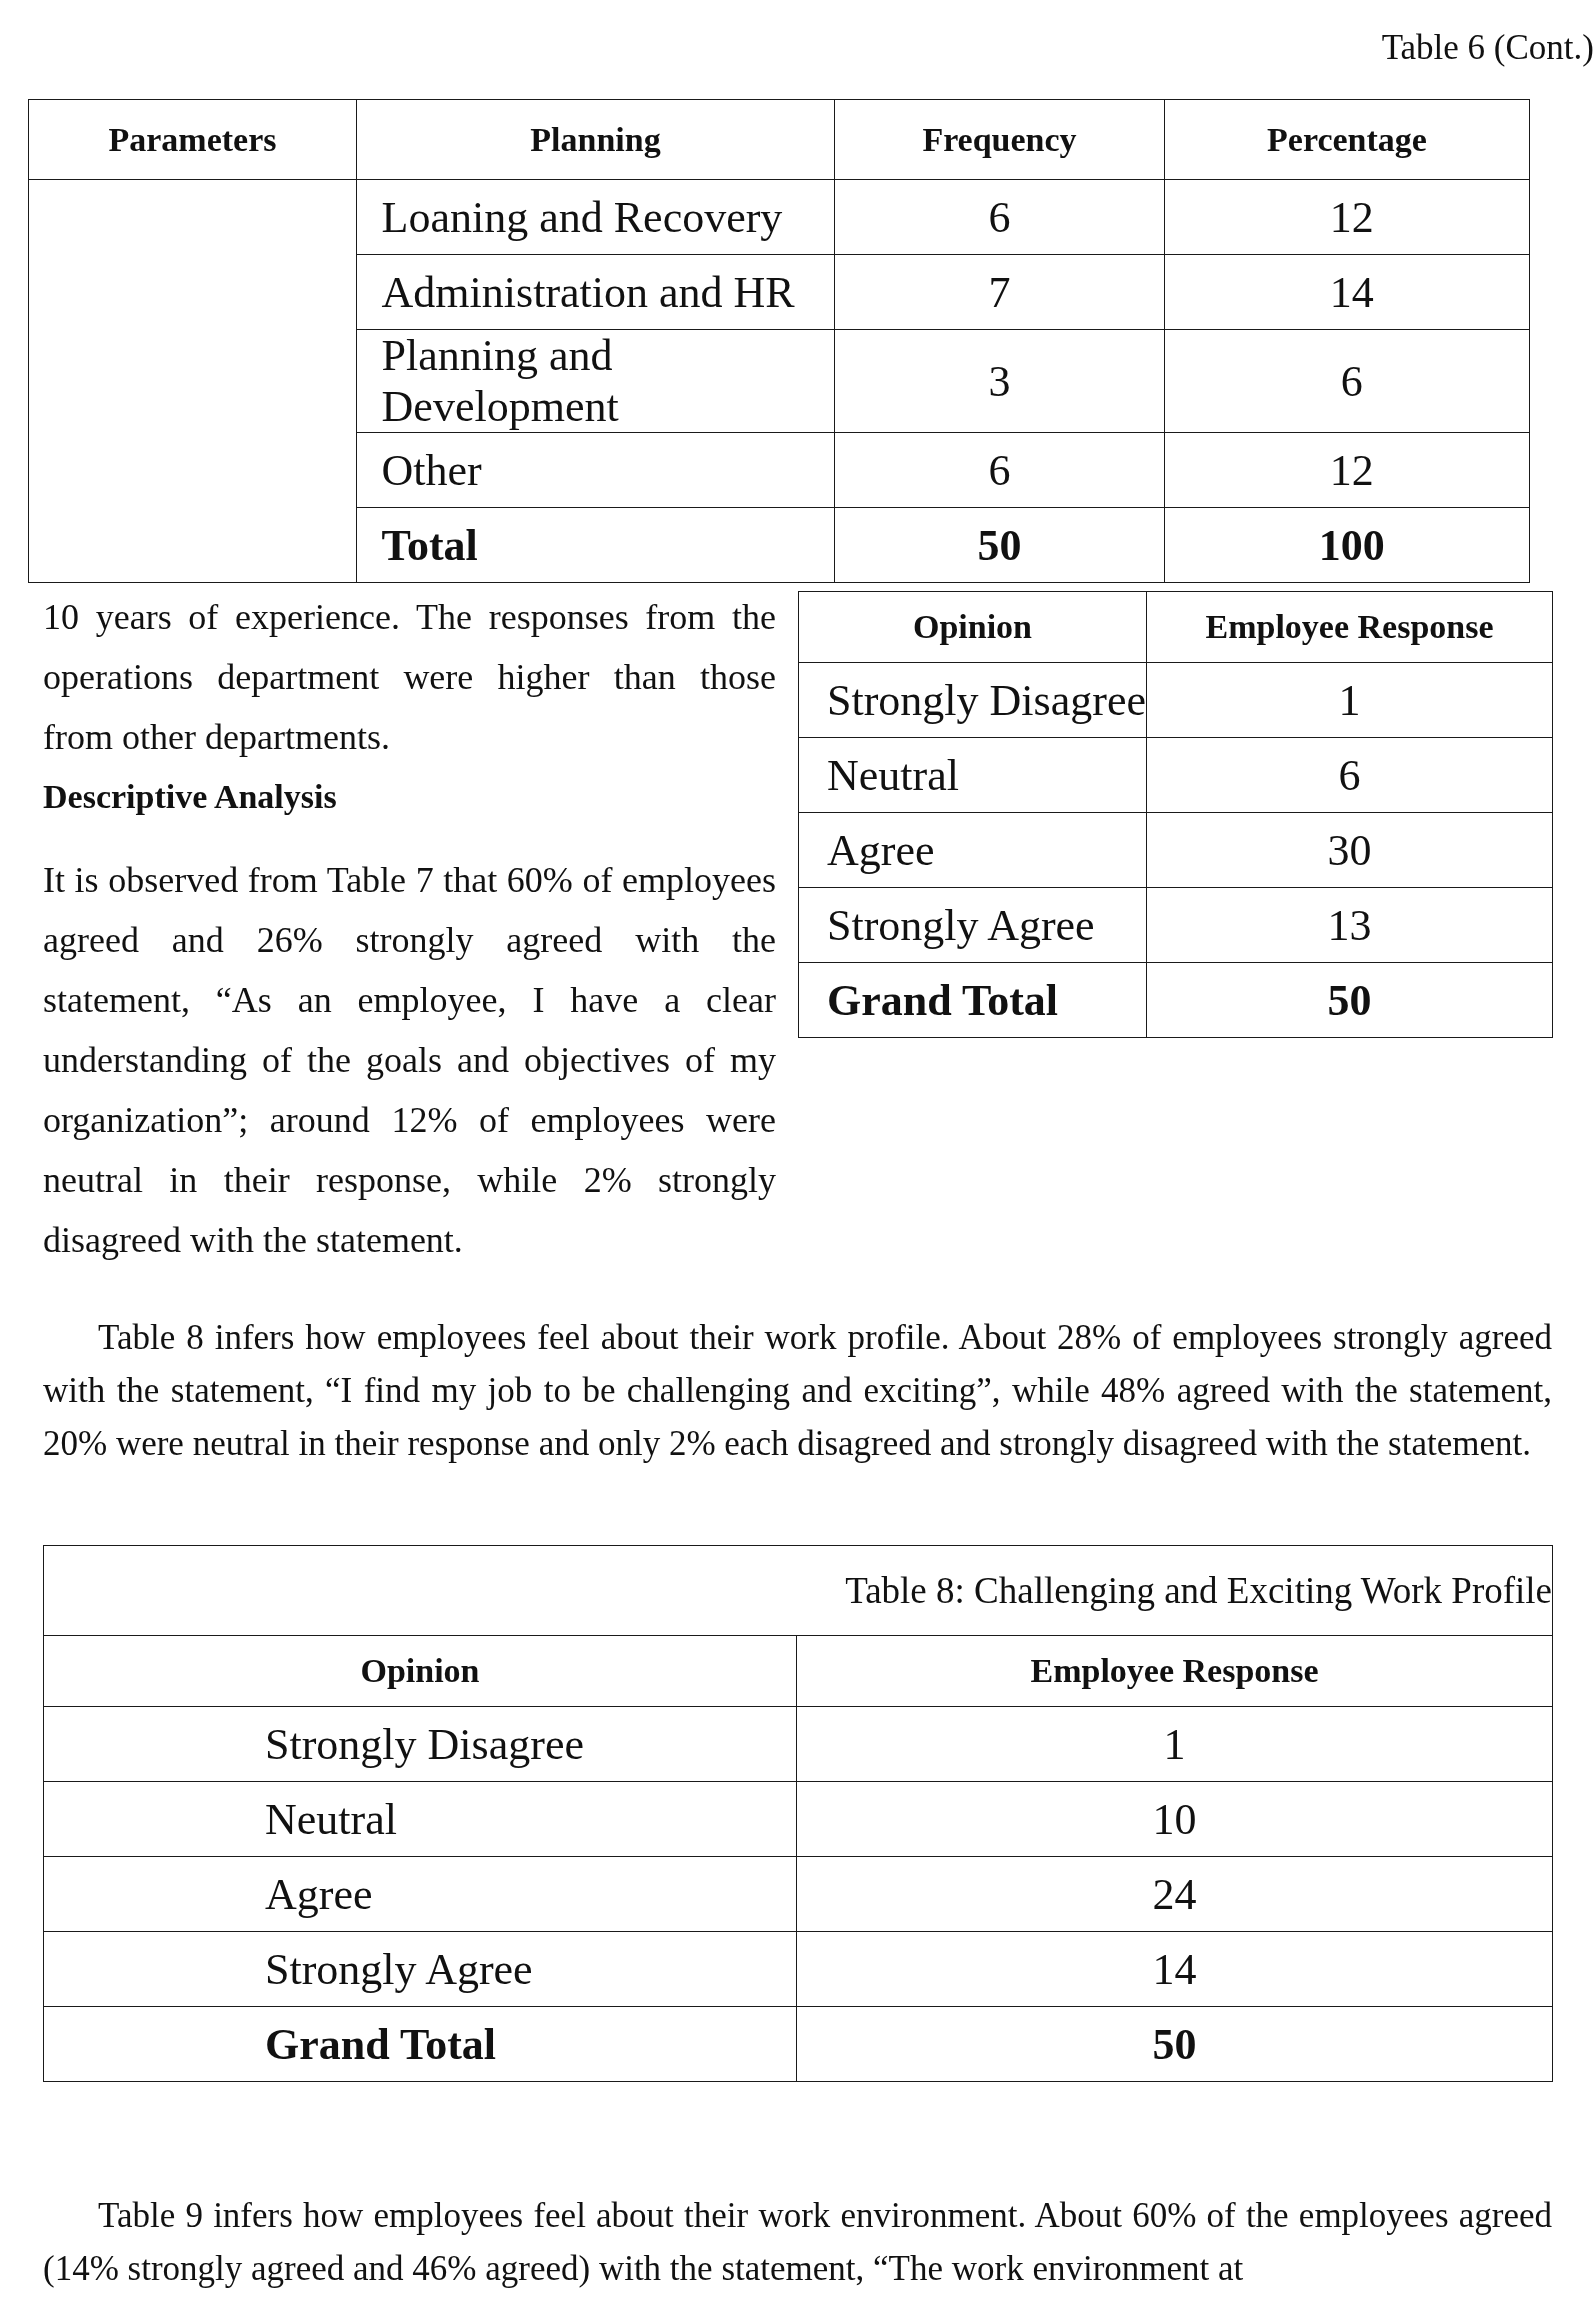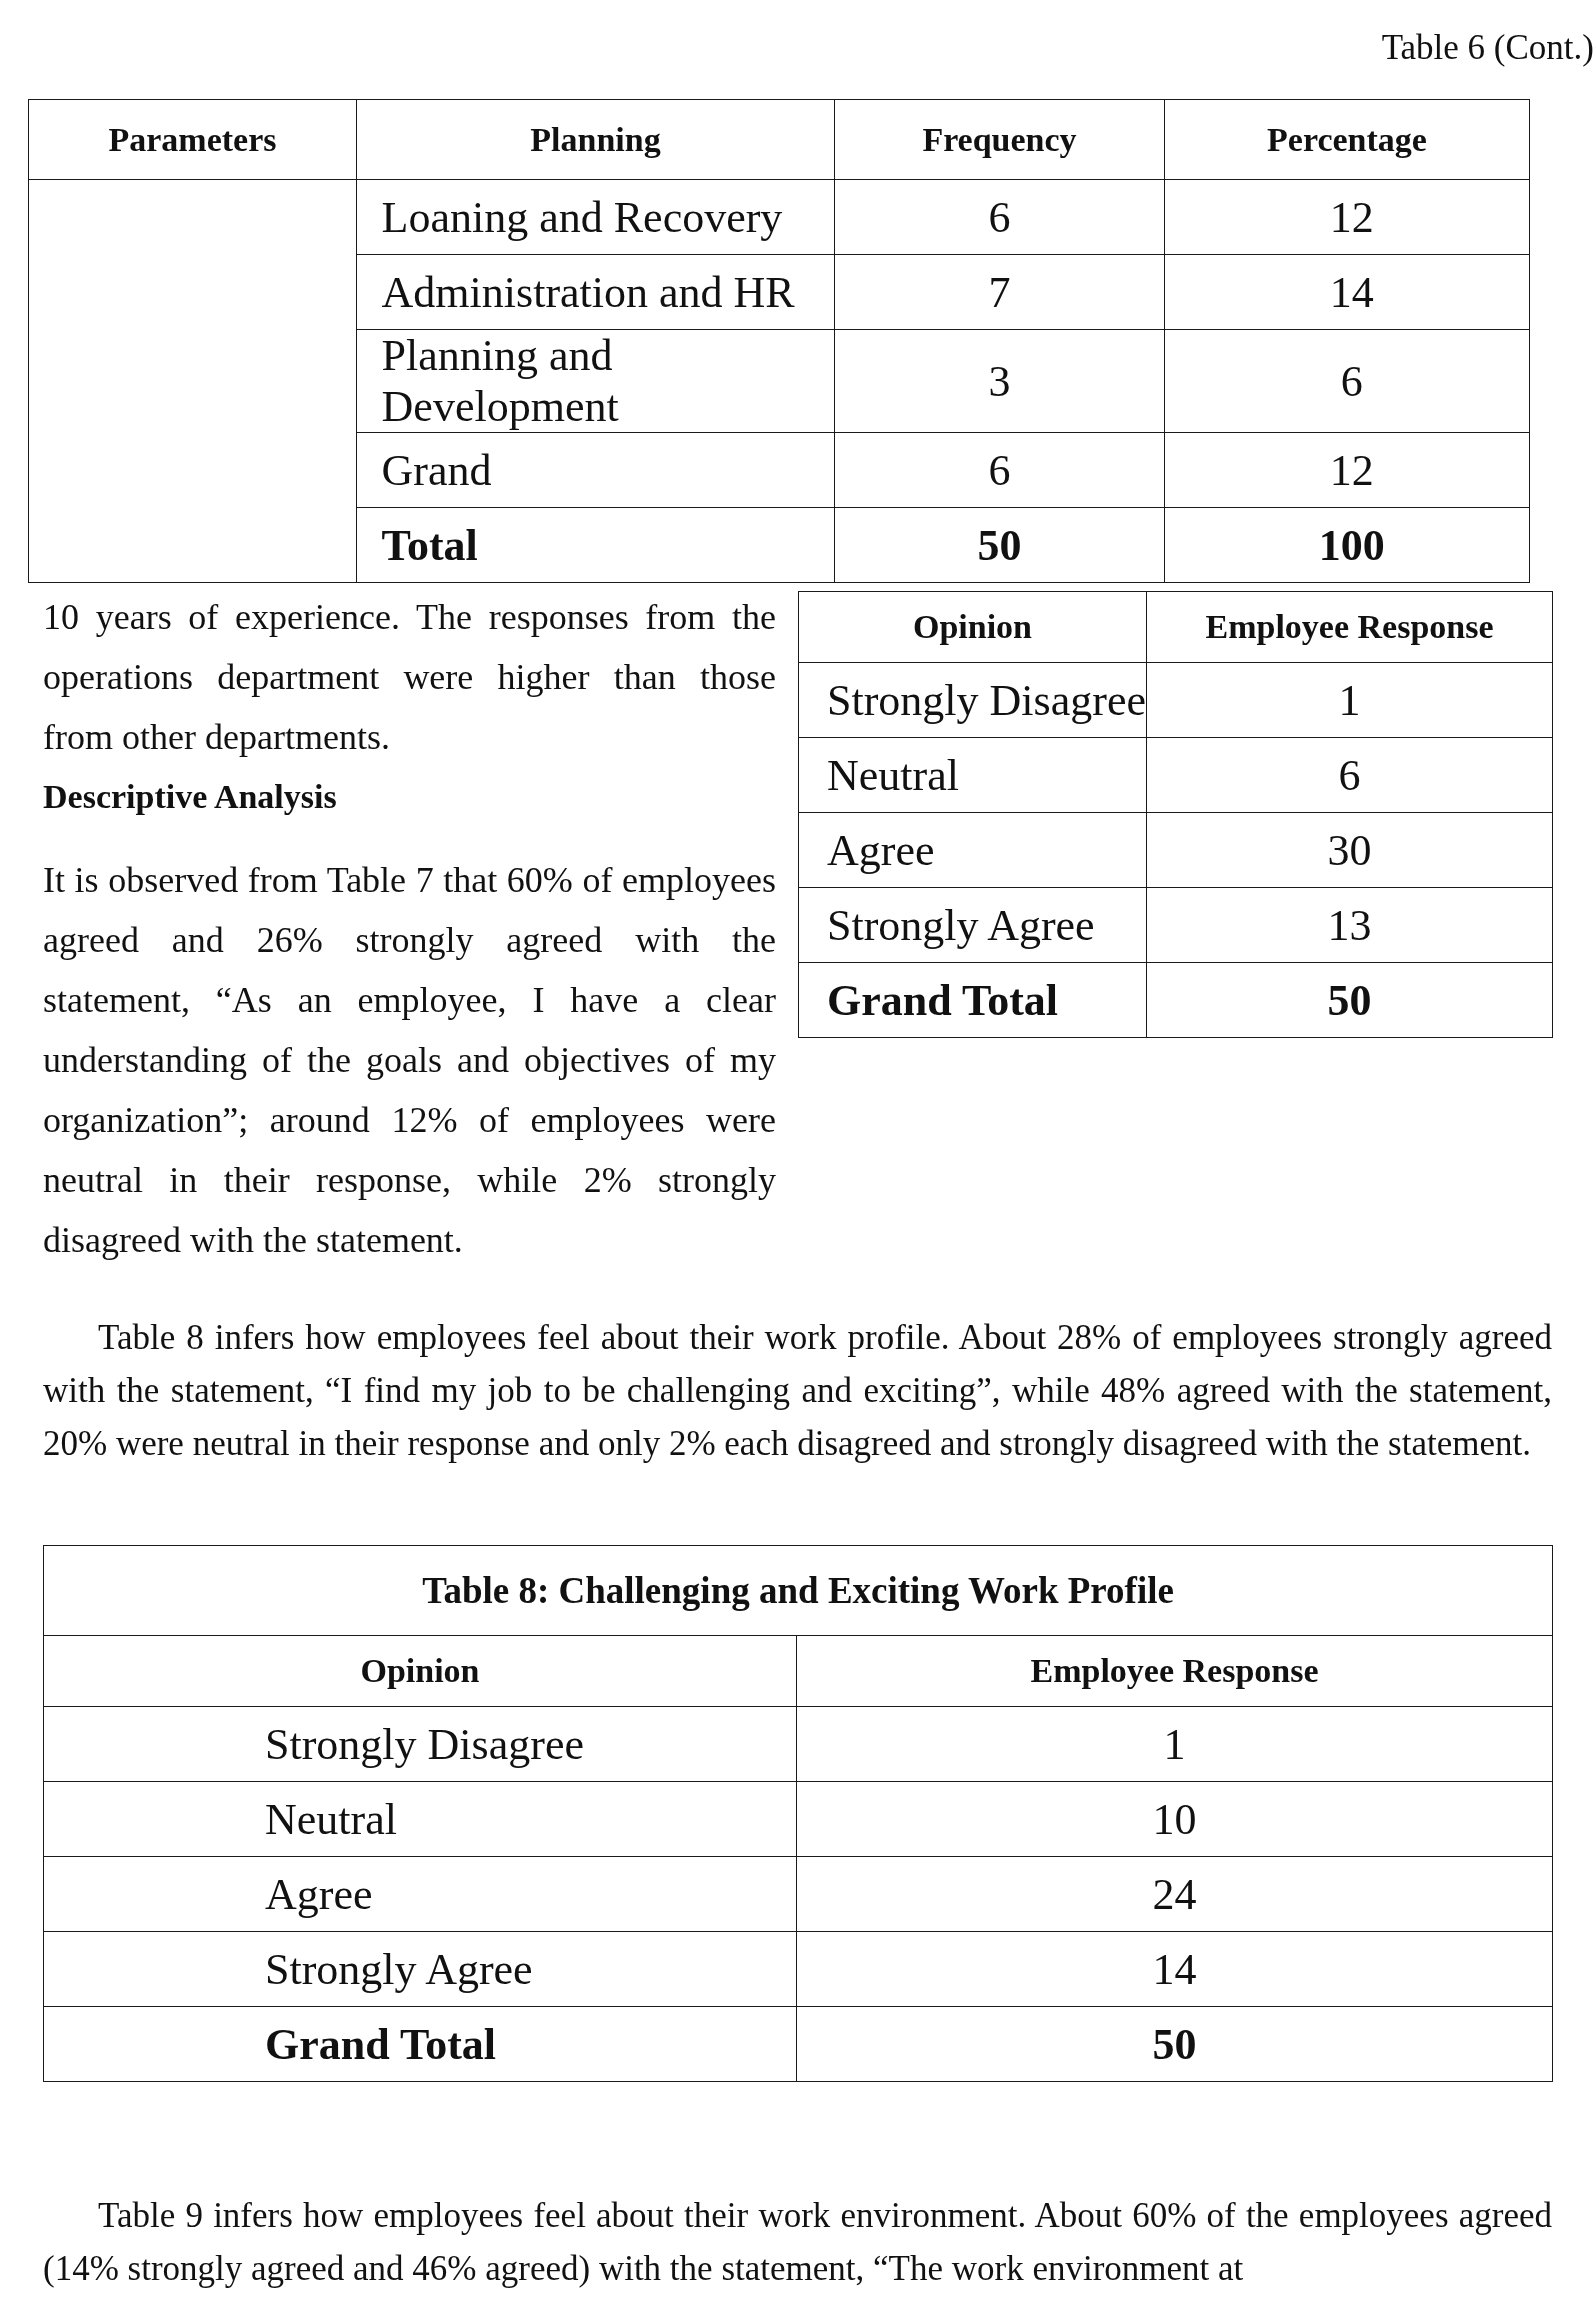--- a/index.html
+++ b/index.html
@@ -22,21 +22,21 @@
   .p2 { top:850px; }
   .t7 { left:798px; top:591px; width:754px; }
   .t7 .title { height:121px; text-align:center; font-size:37px; font-weight:bold; line-height:47px; }
   .t7 th { height:70px; text-align:center; font-size:34px; }
   .t7 td { height:74px; }
   .t7 td.op { padding-left:28px; text-align:left; }
   .t7 td.val { text-align:center; }
   .full-text { left:43px; width:1509px; font-size:35px; line-height:53px; text-align:justify; }
   .p3 { top:1311px; text-indent:55px; }
   .t8 { left:43px; top:1545px; width:1509px; }
-  .t8 .title { height:89px; text-align:center; font-size:37px; font-weight:bold; }
+  .t8 .title { height:89px; text-align:right; font-size:37px; font-weight:normal; }
   .t8 th { height:70px; text-align:center; font-size:34px; }
   .t8 td { height:74px; }
   .t8 td.op { padding-left:221px; text-align:left; }
   .t8 td.val { text-align:center; }
   .p4 { top:2189px; text-indent:55px; }
 </style>
 </head>
 <body>
 
 <div class="abs caption">Table 6 (Cont.)</div>
@@ -65,21 +65,21 @@
     <td class="cat">Administration and HR</td>
     <td class="num">7</td>
     <td class="num pc">14</td>
   </tr>
   <tr>
     <td class="cat">Planning and Development</td>
     <td class="num">3</td>
     <td class="num pc">6</td>
   </tr>
   <tr>
-    <td class="cat">Grand</td>
+    <td class="cat">Other</td>
     <td class="num">6</td>
     <td class="num pc">12</td>
   </tr>
   <tr>
     <td class="cat bold">Total</td>
     <td class="num bold">50</td>
     <td class="num pc bold">100</td>
   </tr>
 </tbody>
   </table>

